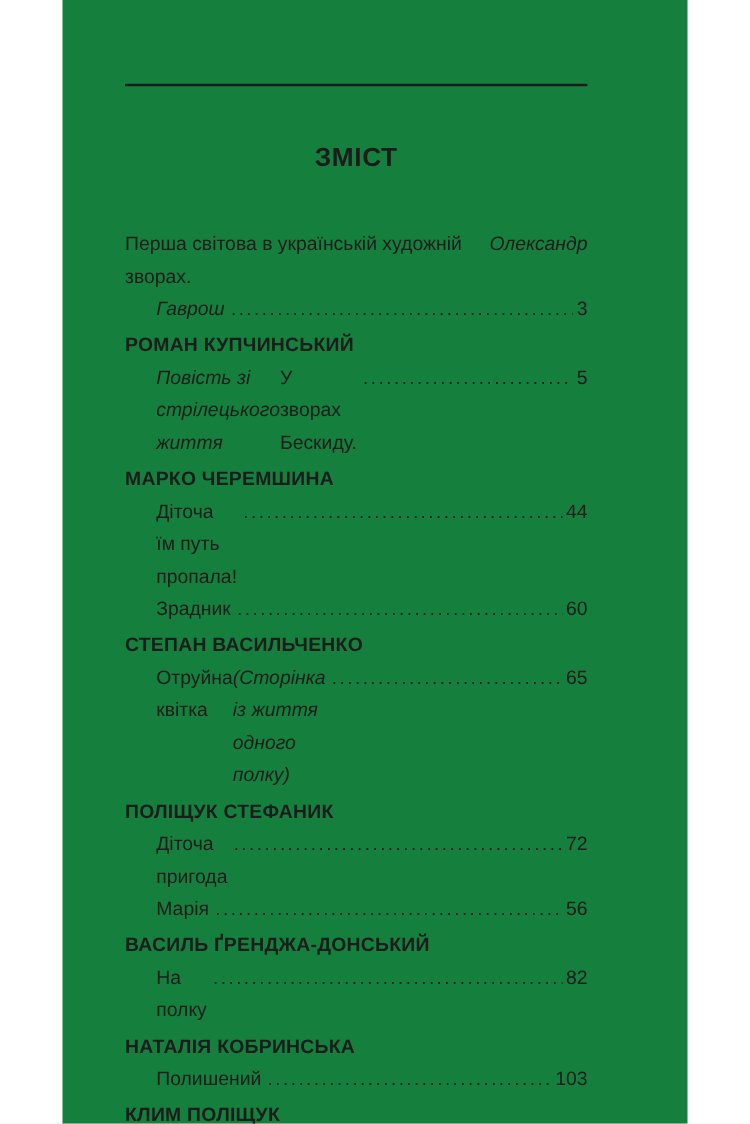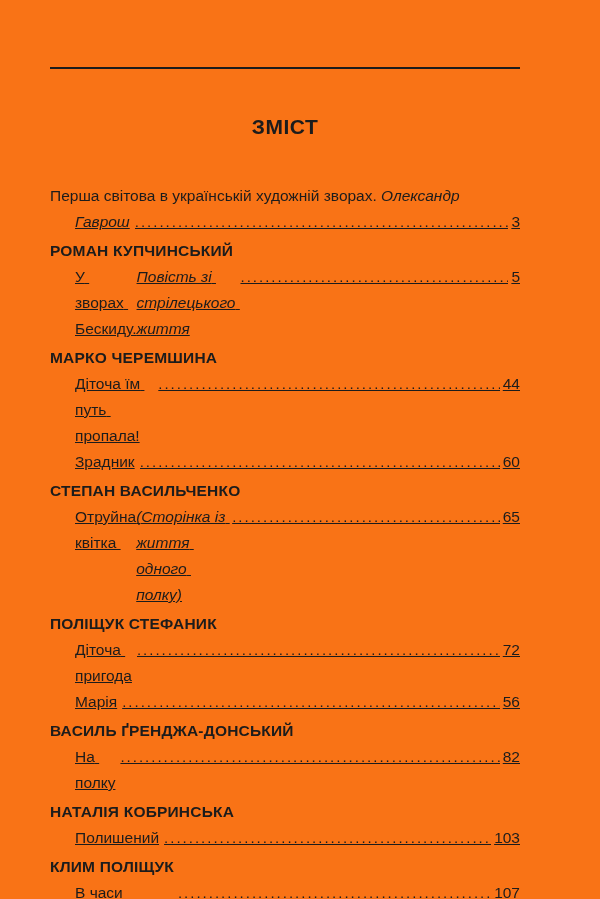--- a/index.html
+++ b/index.html
@@ -1,21 +1,21 @@
 <!DOCTYPE html>
 <html><head>
 <meta charset="utf-8">
 <style>
   html, body { margin: 0; padding: 0; background: #ffffff; }
   .page {
     position: relative;
-    width: 600px;
+    width: 500px;
     height: 899px;
     margin: 0 auto;
-    background: #f97316;
+    background: #15803d;
     box-sizing: border-box;
     padding: 0 80px 0 50px;
     font-family: "Liberation Sans", "DejaVu Sans", sans-serif;
     color: #1c1c1c;
     overflow: hidden;
   }
   .rule {
     margin-top: 67px;
     border-top: 2px solid #1c1c1c;
     height: 0;
@@ -27,21 +27,21 @@
     line-height: 26px;
     font-weight: bold;
     letter-spacing: 0.5px;
   }
   .entries {
     margin-top: 43px;
     font-size: 15.5px;
     line-height: 26px;
   }
   .row { display: flex; align-items: baseline; }
-  .indent { padding-left: 25px; text-decoration: underline; }
+  .indent { padding-left: 25px; }
   .author { margin-top: 3px; letter-spacing: 0.2px; font-weight: bold; }
   .italic { font-style: italic; }
   .t { white-space: pre-wrap; }
   .leader {
     flex: 1 1 auto;
     overflow: hidden;
     white-space: nowrap;
     margin: 0 3px 0 5px;
     min-width: 14px;
   }
@@ -72,22 +72,22 @@
         <span class="t italic">Олександр</span>
     </div>
     <div class="row indent">
       <span class="t italic">Гаврош</span>
       <span class="leader"></span>
       <span class="pageno">3</span>
     </div>
 
     <div class="row author">РОМАН КУПЧИНСЬКИЙ</div>
     <div class="row indent">
-      <span class="t">У зворах Бескиду. </span>
-        <span class="t italic">Повість зі стрілецького життя</span>
+      <span class="t italic">Повість зі стрілецького життя</span>
+        <span class="t">У зворах Бескиду. </span>
       <span class="leader"></span>
       <span class="pageno">5</span>
     </div>
 
     <div class="row author">МАРКО ЧЕРЕМШИНА</div>
     <div class="row indent">
       <span class="t">Діточа їм путь пропала!</span>
       <span class="leader"></span>
       <span class="pageno">44</span>
     </div>

